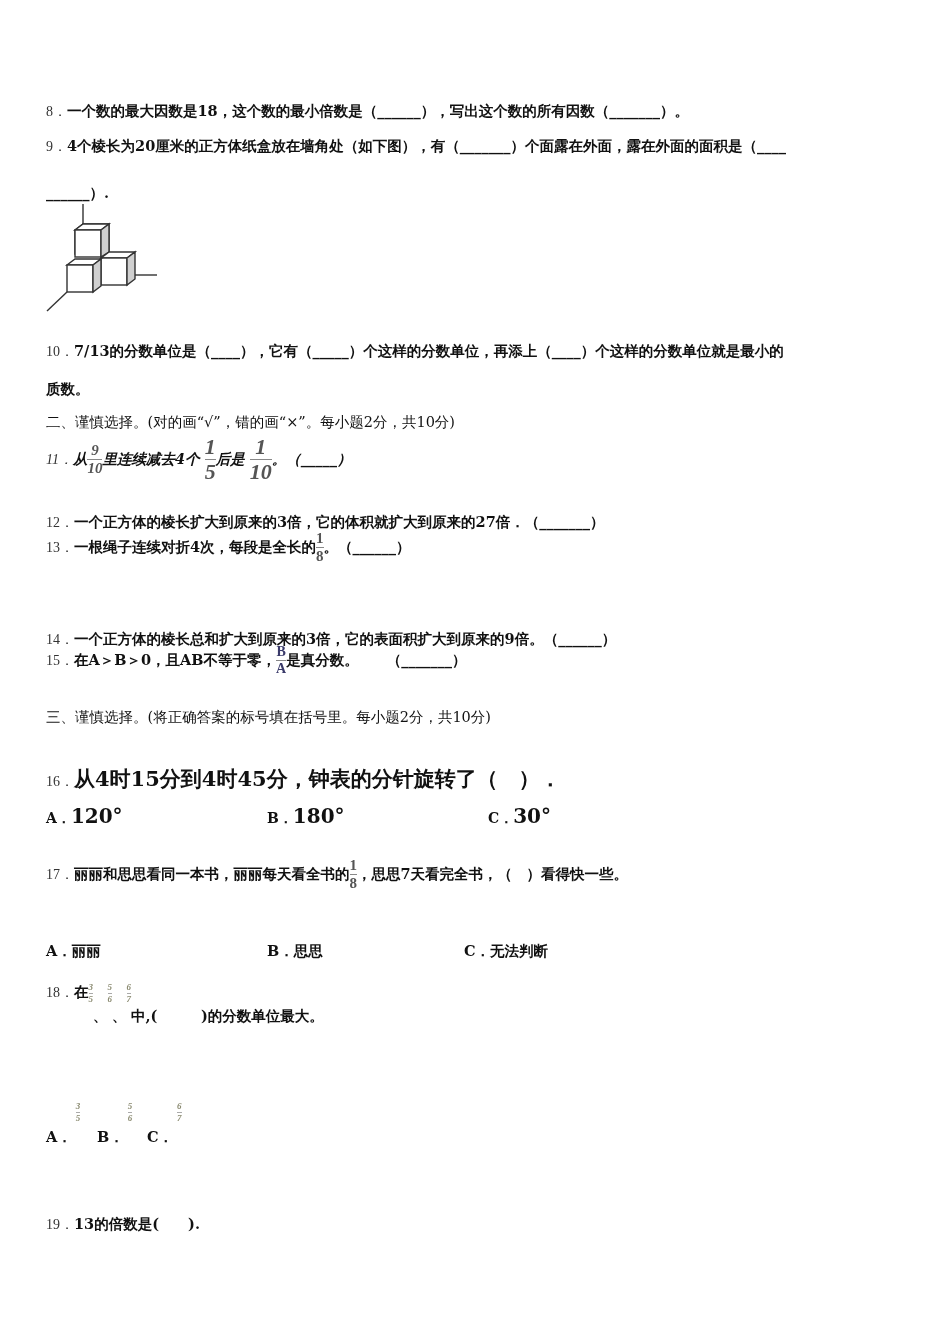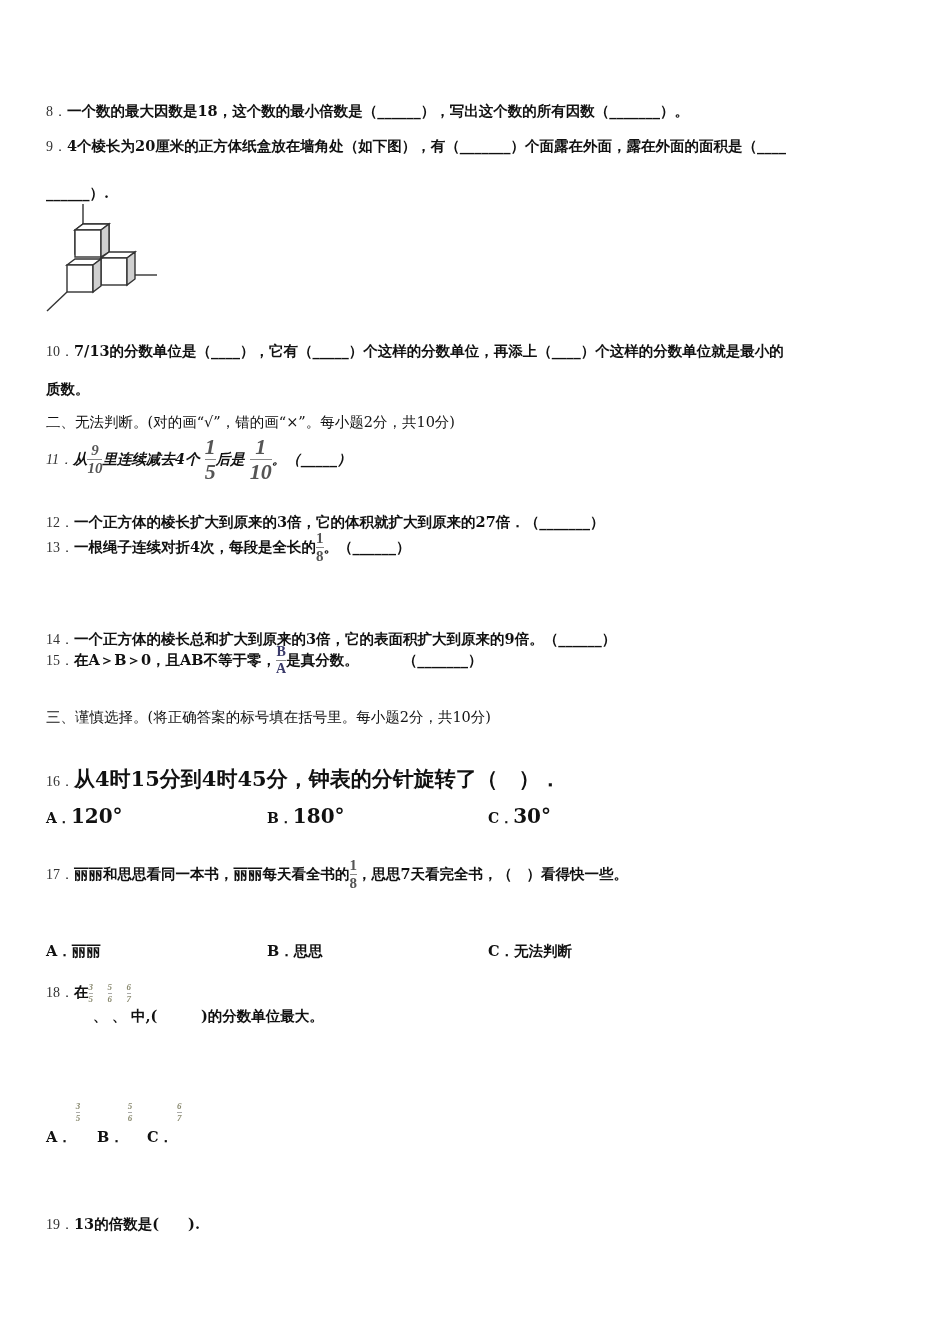--- a/index.html
+++ b/index.html
@@ -58,59 +58,59 @@
   </g>
 </svg>
 
 <div class="line b" style="top:342px;">
   <span class="num">10．</span><span>7/13的分数单位是（____），它有（_____）个这样的分数单位，再添上（____）个这样的分数单位就是最小的</span>
 </div>
 <div class="line b" style="top:380px;">
   <span>质数。</span>
 </div>
 
-<div class="line" style="top:413px;">二、无法判断。(对的画“√”，错的画“×”。每小题2分，共10分)</div>
+<div class="line" style="top:413px;">二、谨慎选择。(对的画“√”，错的画“×”。每小题2分，共10分)</div>
 
 <div class="line b" style="top:436px;font-style:italic;">
   <span class="num">11．</span><span>从</span><span class="frac med"><span class="n">9</span><span class="bar"></span><span class="d">10</span></span><span>里连续减去4个</span>
   <span class="frac big"><span class="n">1</span><span class="bar"></span><span class="d">5</span></span><span>后是</span>
   <span class="frac big"><span class="n">1</span><span class="bar"></span><span class="d">10</span></span><span>。（_____）</span>
 </div>
 
 <div class="line b" style="top:497px;margin-top:16px;">
   <span class="num">12．</span><span>一个正方体的棱长扩大到原来的3倍，它的体积就扩大到原来的27倍．（_______）</span>
 </div>
 
 <div class="line b" style="top:531px;">
   <span class="num">13．</span><span>一根绳子连续对折4次，每段是全长的</span><span class="frac med"><span class="n">1</span><span class="bar"></span><span class="d">8</span></span><span>。（______）</span>
 </div>
 
 <div class="line b" style="top:630px;">
   <span class="num">14．</span><span>一个正方体的棱长总和扩大到原来的3倍，它的表面积扩大到原来的9倍。（______）</span>
 </div>
 
 <div class="line b" style="top:645px;">
-  <span class="num">15．</span><span>在A＞B＞0，且AB不等于零，</span><span class="frac ba"><span class="n">B</span><span class="bar"></span><span class="d">A</span></span><span>是真分数。</span><span style="margin-left:44px;">（_______）</span>
+  <span class="num">15．</span><span>在A＞B＞0，且AB不等于零，</span><span class="frac ba"><span class="n">B</span><span class="bar"></span><span class="d">A</span></span><span>是真分数。</span><span style="margin-left:28px;">（_______）</span>
 </div>
 
 <div class="line" style="top:708px;">三、谨慎选择。(将正确答案的标号填在括号里。每小题2分，共10分)</div>
 
 <div class="line" style="top:765px;">
   <span class="num">16．</span><span class="q16">从4时15分到4时45分，钟表的分针旋转了（　）．</span>
 </div>
 <div class="opt16" style="left:46px; top:804px;"><span class="lab">A．</span><span class="val">120°</span></div>
 <div class="opt16" style="left:267px; top:804px;"><span class="lab">B．</span><span class="val">180°</span></div>
 <div class="opt16" style="left:488px; top:804px;"><span class="lab">C．</span><span class="val">30°</span></div>
 
 <div class="line b" style="top:858px;">
   <span class="num">17．</span><span>丽丽和思思看同一本书，丽丽每天看全书的</span><span class="frac med"><span class="n">1</span><span class="bar"></span><span class="d">8</span></span><span>，思思7天看完全书，（　）看得快一些。</span>
 </div>
 <div class="opt" style="left:46px; top:942px;"><span>A．</span><span>丽丽</span></div>
 <div class="opt" style="left:267px; top:942px;"><span>B．</span><span>思思</span></div>
-<div class="opt" style="left:488px; top:942px;"><span>C．</span><span>无法判断</span></div>
+<div class="opt" style="left:464px; top:942px;"><span>C．</span><span>无法判断</span></div>
 
 <div class="line b" style="top:983px;">
   <span class="num">18．</span><span>在</span><span class="frac tiny" style="vertical-align:top;"><span class="n">3</span><span class="bar"></span><span class="d">5</span></span><span style="position:relative; top:24px;">、</span><span class="frac tiny" style="vertical-align:top;"><span class="n">5</span><span class="bar"></span><span class="d">6</span></span><span style="position:relative; top:24px;">、</span><span class="frac tiny" style="vertical-align:top;"><span class="n">6</span><span class="bar"></span><span class="d">7</span></span><span style="position:relative; top:24px;">中,(　　　)的分数单位最大。</span>
 </div>
 <div class="opt" style="left:46px; top:1102px;"><span style="position:relative; top:26px;">A．</span><span class="frac tiny" style="vertical-align:top; margin-left:4px;"><span class="n">3</span><span class="bar"></span><span class="d">5</span></span></div>
 <div class="opt" style="left:97px; top:1102px;"><span style="position:relative; top:26px;">B．</span><span class="frac tiny" style="vertical-align:top; margin-left:4px;"><span class="n">5</span><span class="bar"></span><span class="d">6</span></span></div>
 <div class="opt" style="left:147px; top:1102px;"><span style="position:relative; top:26px;">C．</span><span class="frac tiny" style="vertical-align:top; margin-left:4px;"><span class="n">6</span><span class="bar"></span><span class="d">7</span></span></div>
 
 <div class="line b" style="top:1215px;">
   <span class="num">19．</span><span>13的倍数是(　　).</span>

